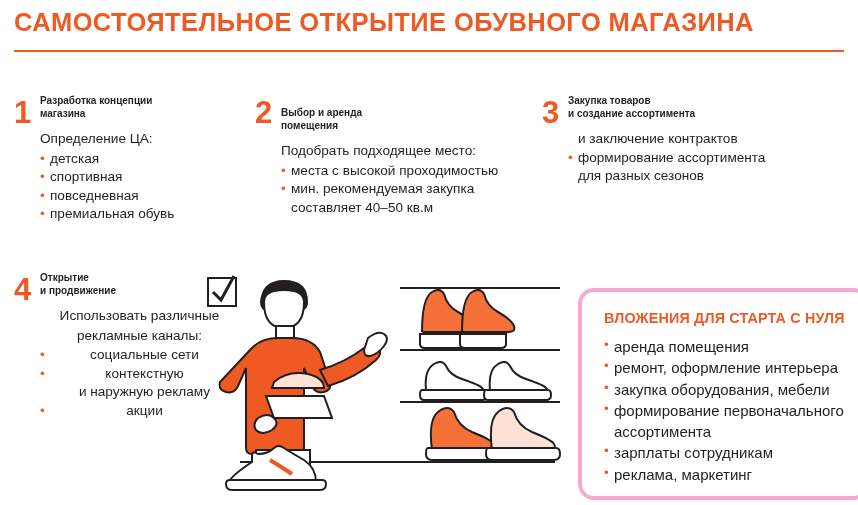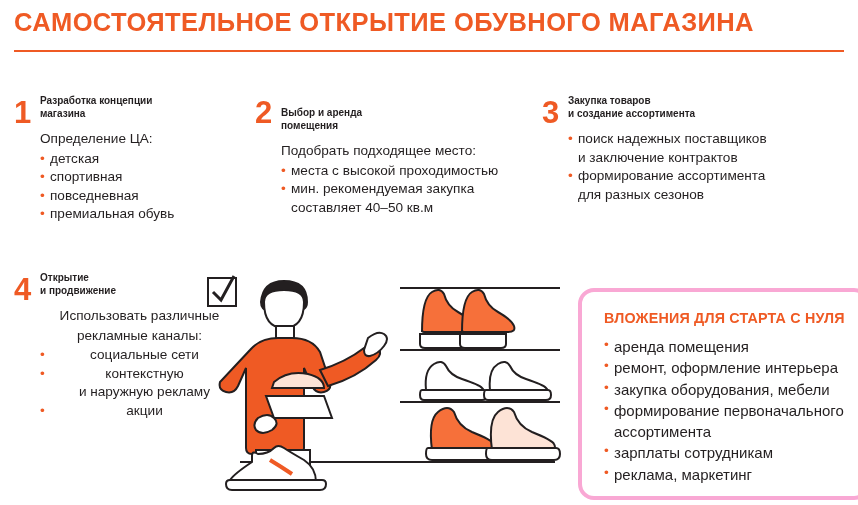--- a/index.html
+++ b/index.html
@@ -195,21 +195,20 @@
   </div>
 
   <div class="step" id="step3">
     <div class="step-num">3</div>
     <div class="step-head">
       <div>Закупка товаров</div>
       <div>и создание ассортимента</div>
     </div>
     <div class="step-body">
       <ul class="dots">
-        <li class="dot">поиск надежных поставщиков</li>
         <li class="nodot">и заключение контрактов</li>
         <li class="dot">формирование ассортимента</li>
         <li class="nodot">для разных сезонов</li>
       </ul>
     </div>
   </div>
 
   <div class="step" id="step4">
     <div class="step-num">4</div>
     <div class="step-head">

